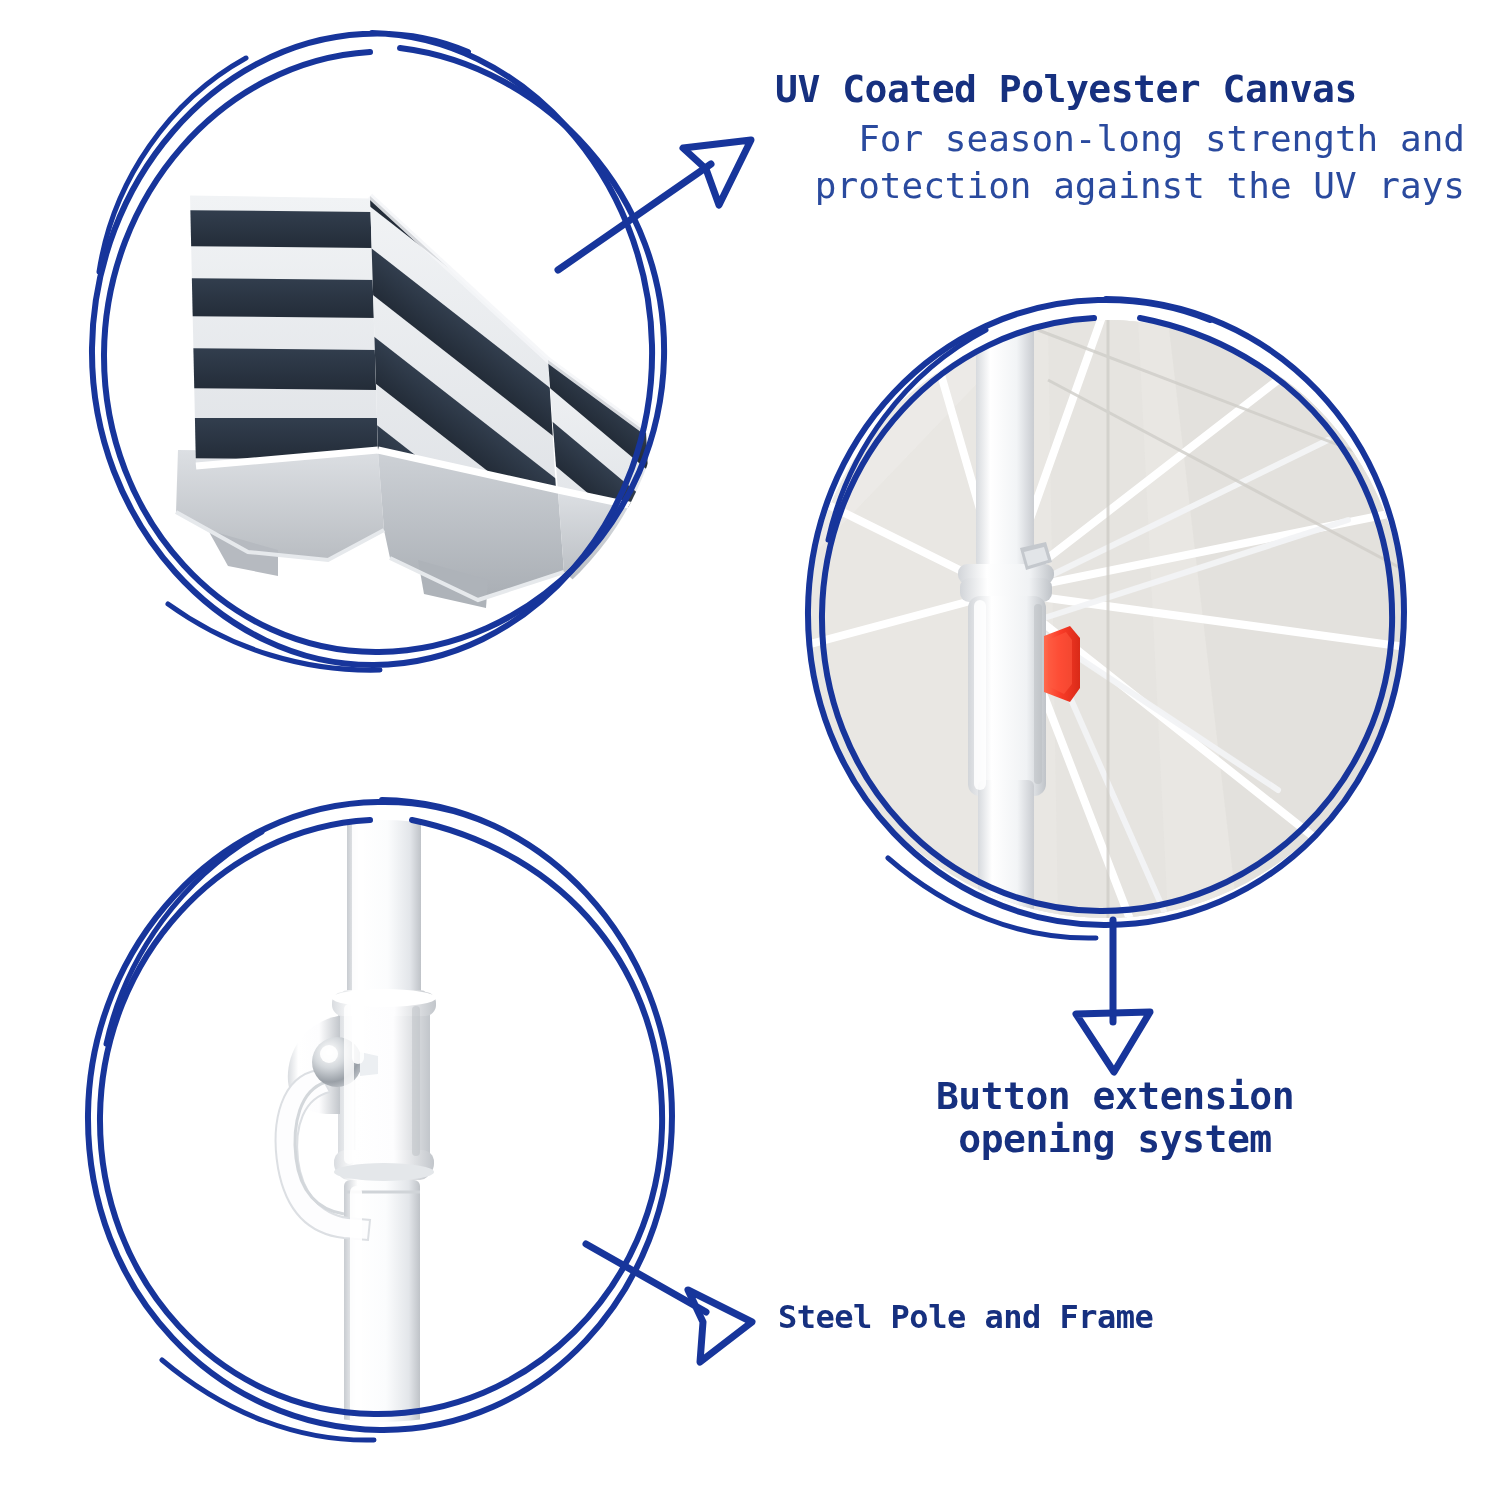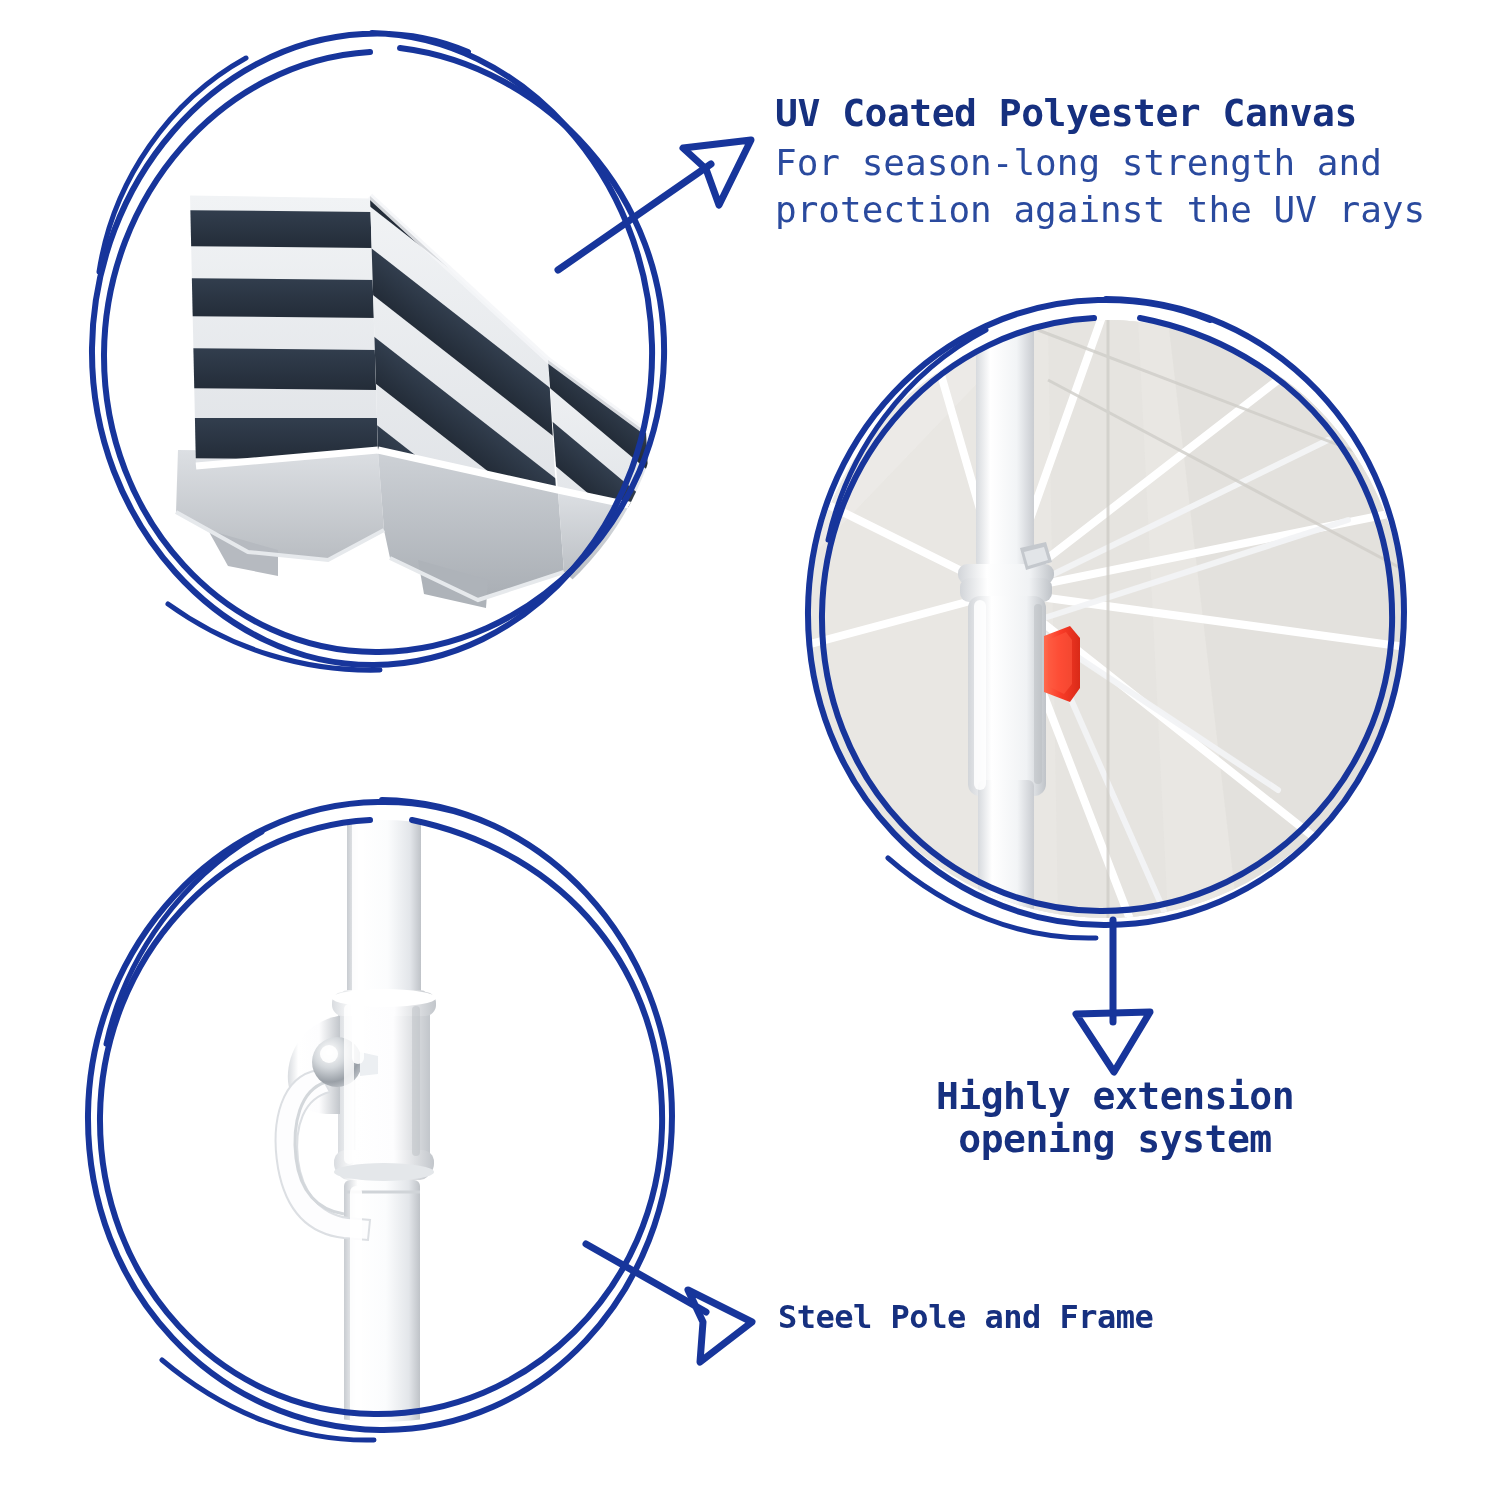--- a/index.html
+++ b/index.html
@@ -20,24 +20,25 @@
     margin:0 0 4px 0;
     white-space:pre-line;
   }
   .body-txt{
     font-family:"DejaVu Sans Mono","Liberation Mono",monospace;
     font-weight:400;
     color:#2a4a9e;
     line-height:1.32;
     margin:0;
     white-space:pre-line;
+    text-align:right;
   }
 
   
-  #tb-canvas{left:775px;top:92px;width:690px;}
+  #tb-canvas{left:775px;top:68px;width:690px;}
   #tb-canvas .heading{font-size:38px;}
   #tb-canvas .body-txt{font-size:36px;}
 
   #tb-button{left:880px;top:1075px;width:470px;text-align:center;}
   #tb-button .heading{font-size:38px;}
   #tb-button .body-txt{font-size:36px;}
 
   #tb-pole{left:778px;top:1300px;width:690px;}
   #tb-pole .heading{font-size:32px;}
   #tb-pole .body-txt{font-size:36px;}
@@ -350,21 +351,21 @@
     </g>
   </svg>
 
   <div class="txt-block" id="tb-canvas">
     <p class="heading">UV Coated Polyester Canvas</p>
     <p class="body-txt">For season-long strength and
 protection against the UV rays</p>
   </div>
 
   <div class="txt-block" id="tb-button">
-    <p class="heading">Highly extension
+    <p class="heading">Button extension
 opening system</p>
   </div>
 
   <div class="txt-block" id="tb-pole">
     <p class="heading">Steel Pole and Frame</p>
   </div>
 
 </div>
 
 </body></html>

